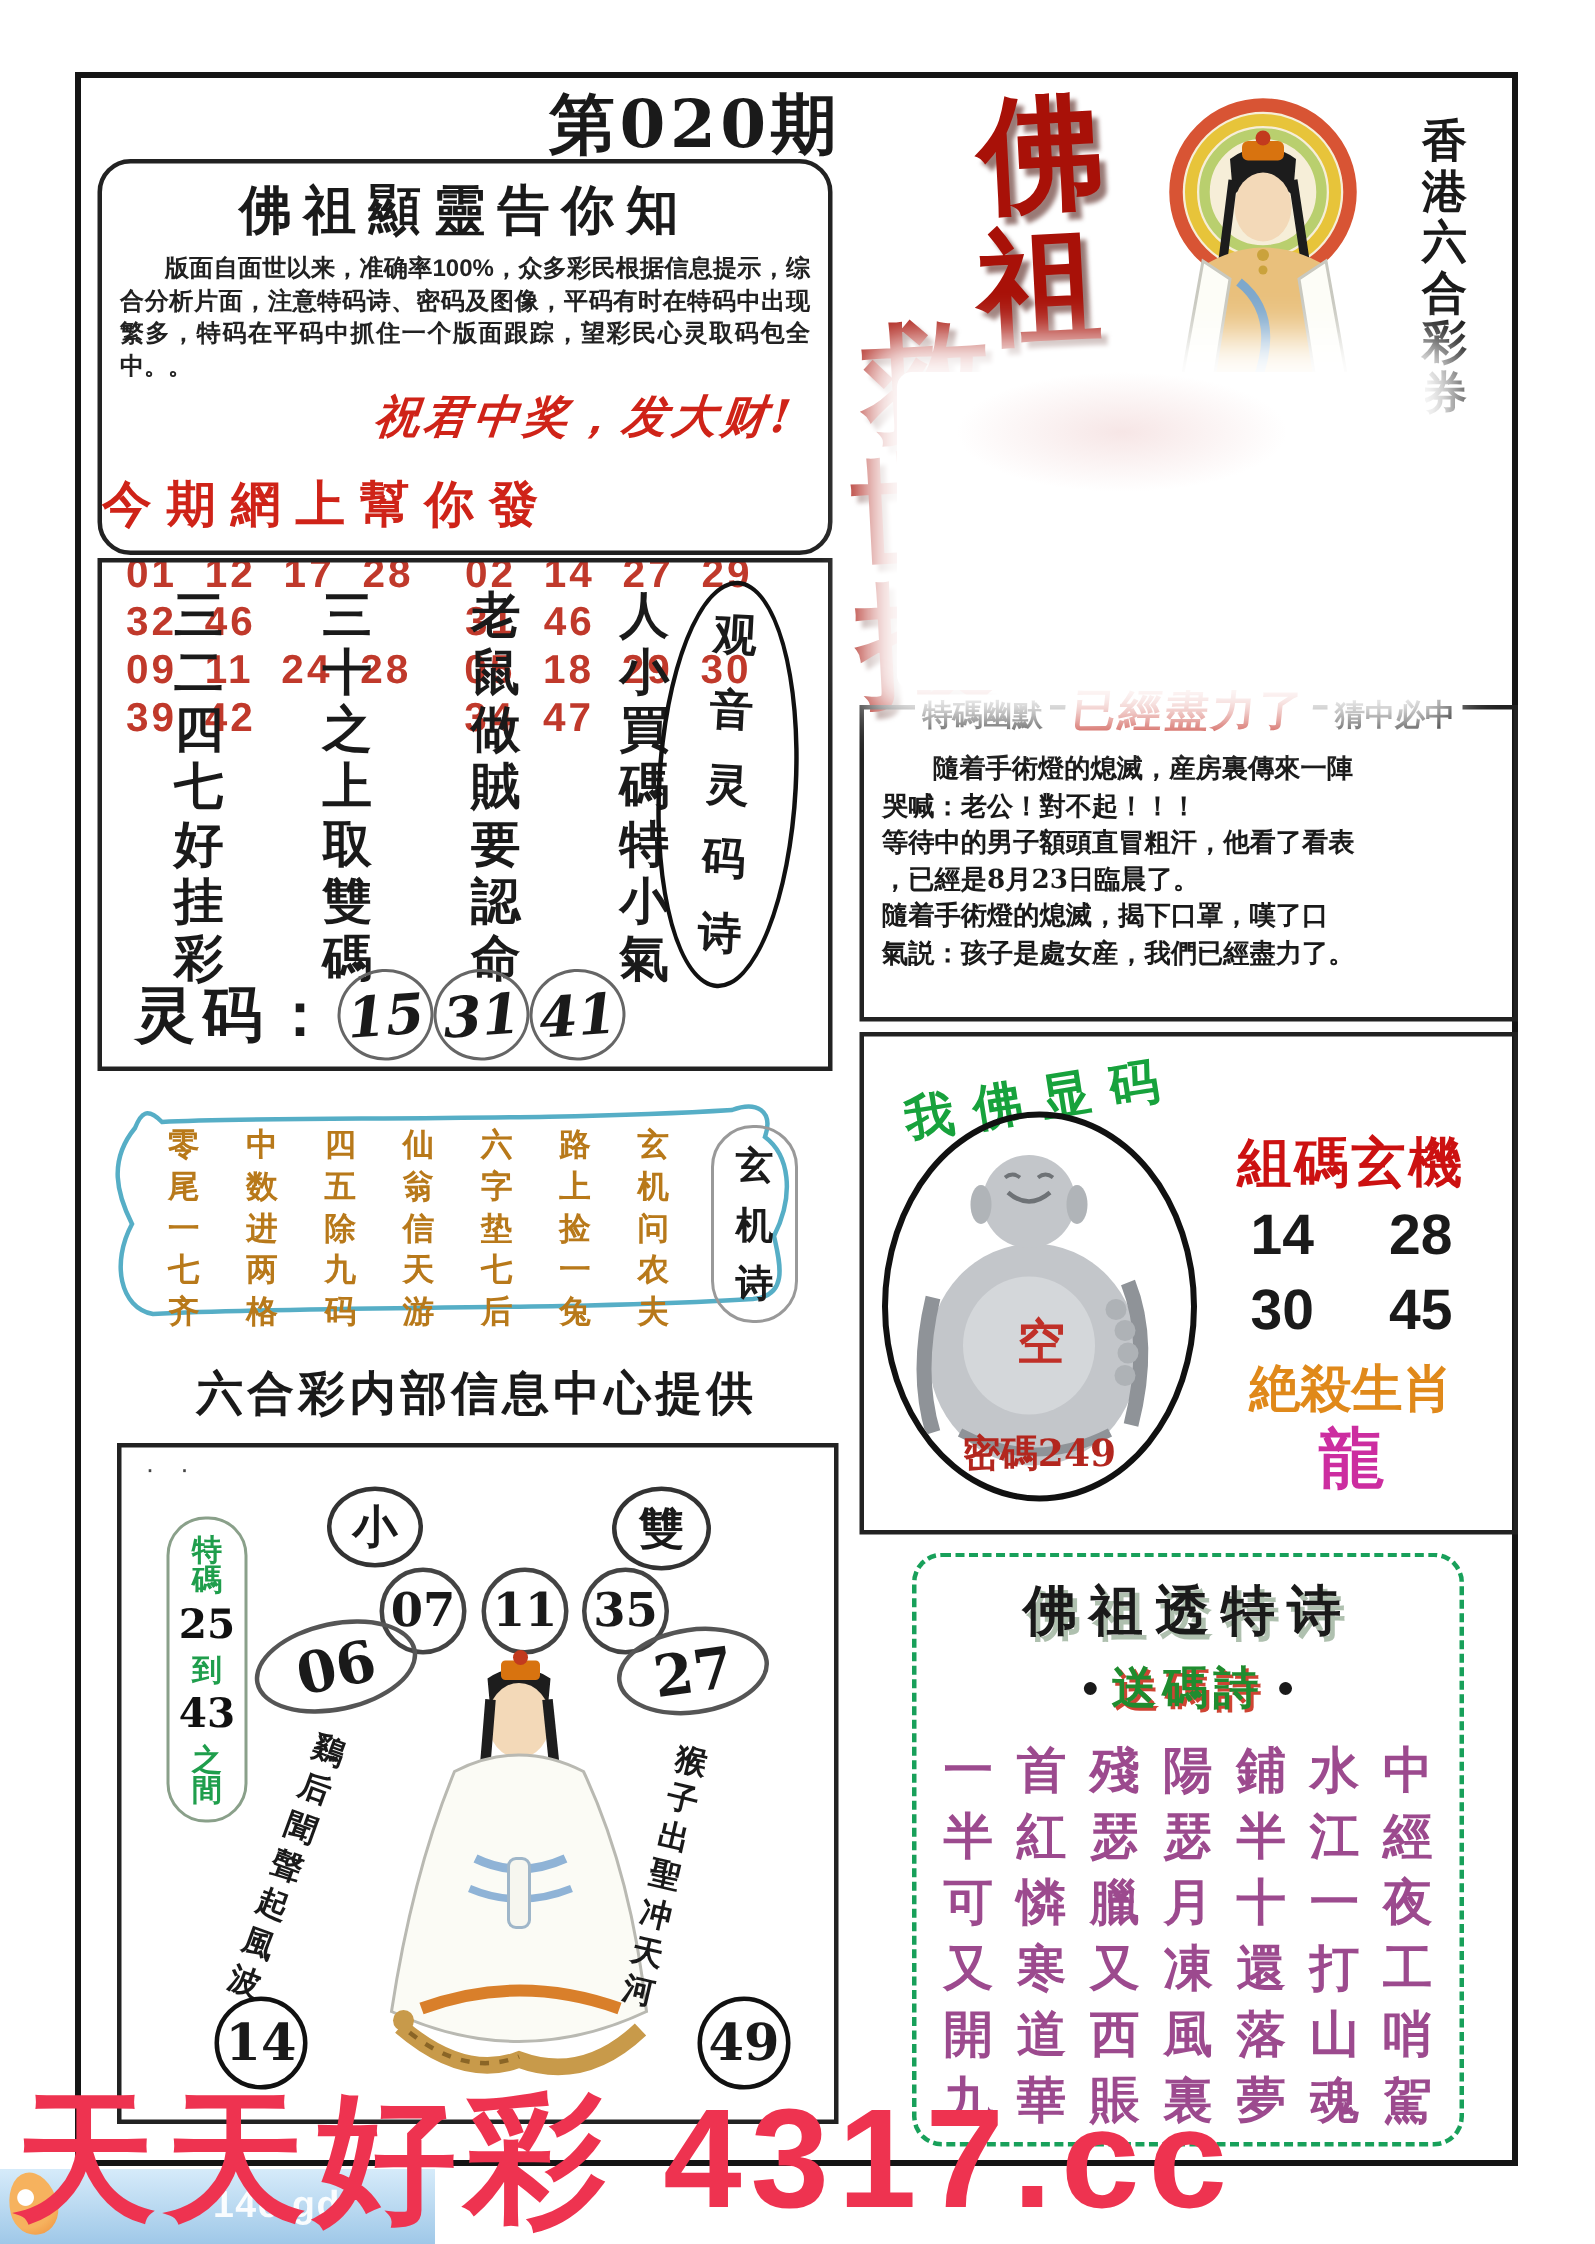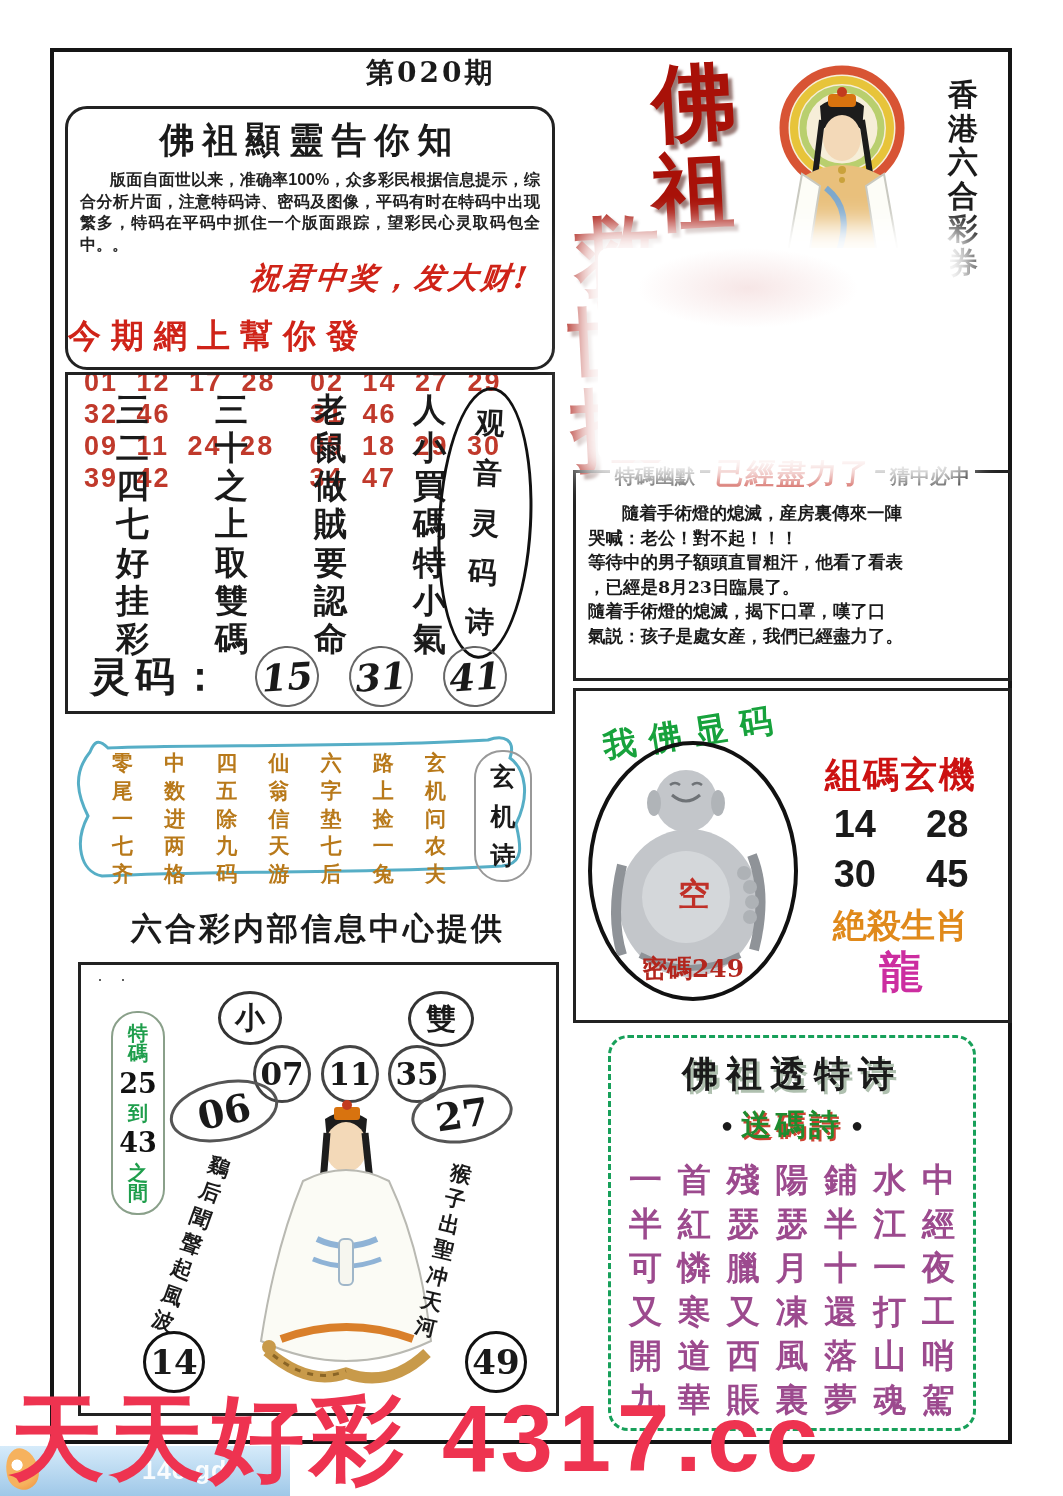--- a/index.html
+++ b/index.html
@@ -8,39 +8,39 @@
   .serif{font-family:"DejaVu Serif","Liberation Serif",serif;}
   .abs{position:absolute;}
   
   .frame{position:absolute;left:50px;top:48px;width:954px;height:1388px;border:4px solid #151515;}
   
   .vert{display:flex;flex-direction:column;align-items:center;justify-content:space-between;}
   .vert .ch{display:block;line-height:1;}
   .row-spread{display:flex;justify-content:space-between;align-items:center;}
   .circle{border-radius:50%;display:flex;align-items:center;justify-content:center;}
   
-  .issue-title{left:366px;top:54px;font-size:28px;font-weight:900;letter-spacing:3px;}
+  .issue-title{left:366px;top:54px;font-size:44px;font-weight:900;letter-spacing:3px;}
   
   .box-announce{left:65px;top:106px;width:484px;height:258px;border:3px solid #222;border-radius:22px;}
   .announce-title{margin-top:8px;text-align:center;font-size:35px;font-weight:800;letter-spacing:8px;}
   .announce-body{margin:5px 12px 0 12px;font-size:16px;line-height:21.5px;font-weight:600;text-indent:30px;color:#222;text-align:justify;}
   .announce-wish{margin:3px 22px 0 0;text-align:right;font-size:30px;font-weight:800;font-style:italic;
                  color:var(--red);letter-spacing:3px;transform:skewX(-6deg);}
   .announce-slogan{margin-top:15px;font-size:33px;font-weight:900;color:var(--red);letter-spacing:10px;}
   .announce-nums{margin:7px 16px 0 16px;}
   .num-row{display:flex;justify-content:space-between;font-size:27px;font-weight:800;color:var(--numred);
            letter-spacing:2px;word-spacing:9px;line-height:32px;}
   
   .box-lingma{left:65px;top:372px;width:484px;height:336px;border:3px solid #222;}
   .lingma-cols{position:absolute;left:48px;top:18px;width:330px;height:262px;display:flex;justify-content:space-between;}
   .lingma-cols .vert{height:262px;font-size:33px;font-weight:800;}
   .lingma-ellipse{position:absolute;right:20px;top:12px;width:88px;height:266px;border:3px solid #111;border-radius:50%;
                   display:flex;align-items:center;justify-content:center;transform:rotate(3deg);}
   .lingma-ellipse .vert{height:228px;font-size:29px;font-weight:800;}
-  .lingma-result{position:absolute;left:22px;bottom:4px;display:flex;align-items:center;gap:30px;}
+  .lingma-result{position:absolute;left:22px;bottom:4px;display:flex;align-items:center;}
   .lingma-label{font-size:40px;font-weight:900;letter-spacing:5px;}
   .lingma-num{width:60px;height:57px;border:2px solid #666;font-size:37px;font-weight:800;font-style:italic;transform:rotate(-4deg);}
   
   .xuanji-svg{left:60px;top:724px;}
   .xuanji-cols{position:absolute;left:112px;top:752px;width:334px;height:132px;display:flex;justify-content:space-between;}
   .xuanji-cols .vert{height:132px;font-size:21px;font-weight:800;color:var(--gold);}
   .xuanji-label{position:absolute;left:474px;top:750px;width:54px;height:128px;border:2px solid #999;border-radius:28px;
                 display:flex;align-items:center;justify-content:center;}
   .xuanji-label .vert{height:104px;font-size:25px;font-weight:800;}
   .provider{left:100px;top:908px;width:436px;text-align:center;font-size:31px;font-weight:900;letter-spacing:3px;}

